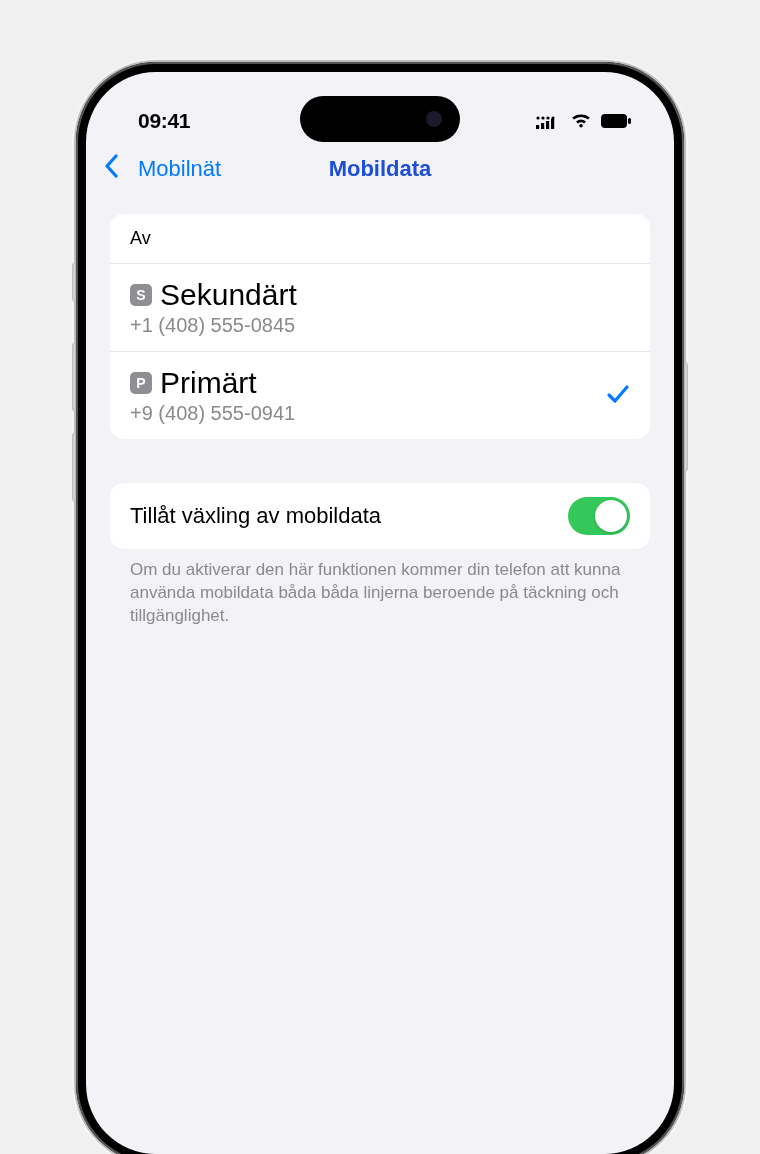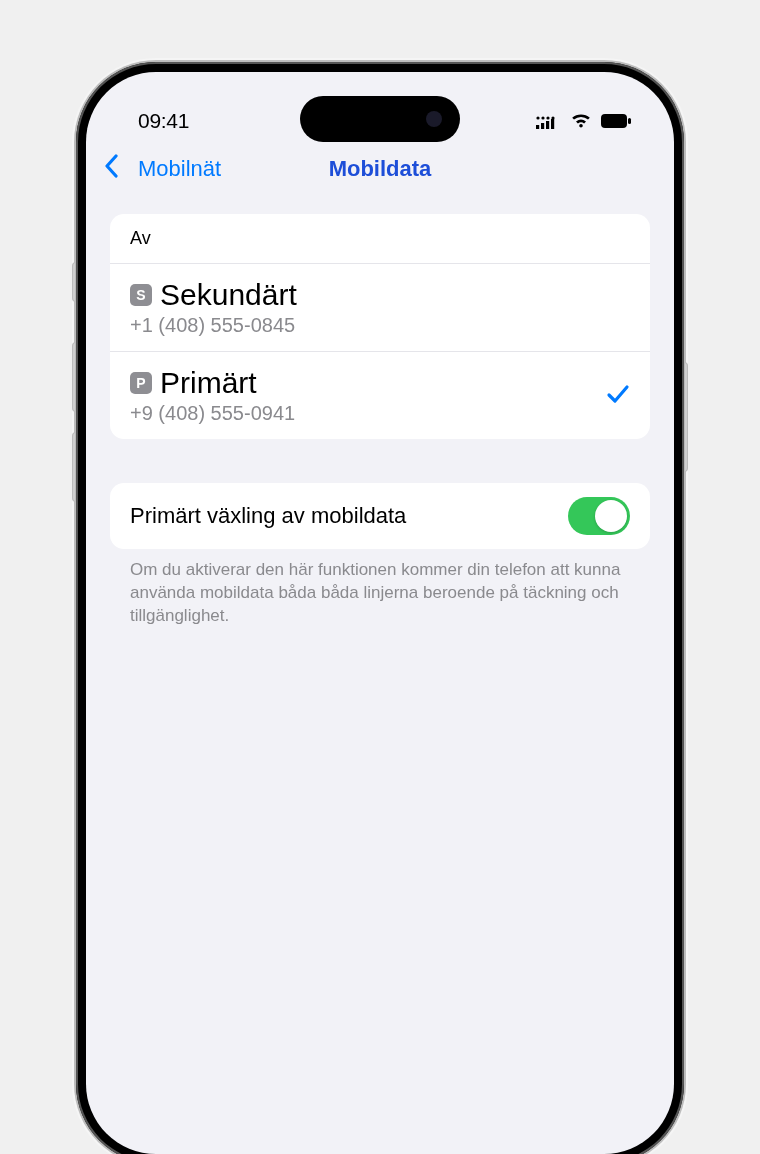--- a/index.html
+++ b/index.html
@@ -53,21 +53,21 @@
   }
   .status-bar {
     display: flex;
     justify-content: space-between;
     align-items: center;
     padding: 28px 42px 0 52px;
     height: 70px;
   }
   .status-time {
     font-size: 21px;
-    font-weight: 400;
+    font-weight: 700;
     letter-spacing: -0.3px;
   }
   .status-icons {
     display: flex;
     align-items: center;
     gap: 8px;
   }
   .status-icons svg { display: block; }
   .nav-bar {
     display: flex;
@@ -277,21 +277,21 @@
             <svg width="24" height="22" viewBox="0 0 24 22">
               <path d="M3 12 L9 18 L21 4" stroke="#007aff" stroke-width="3.2" fill="none" stroke-linecap="round" stroke-linejoin="round"></path>
             </svg>
           </span>
         </div>
 
       </div>
 
       <div class="toggle-group">
         <div class="toggle-row">
-          <span class="toggle-label">Primärt växling av mobildata</span>
+          <span class="toggle-label">Tillåt växling av mobildata</span>
           <div class="switch">
             <div class="switch-knob"></div>
           </div>
         </div>
       </div>
 
       <div class="footer-text">Om du aktiverar den här funktionen kommer din telefon att kunna använda mobildata båda båda linjerna beroende på täckning och tillgänglighet.</div>
     </div>
 
   </div>

